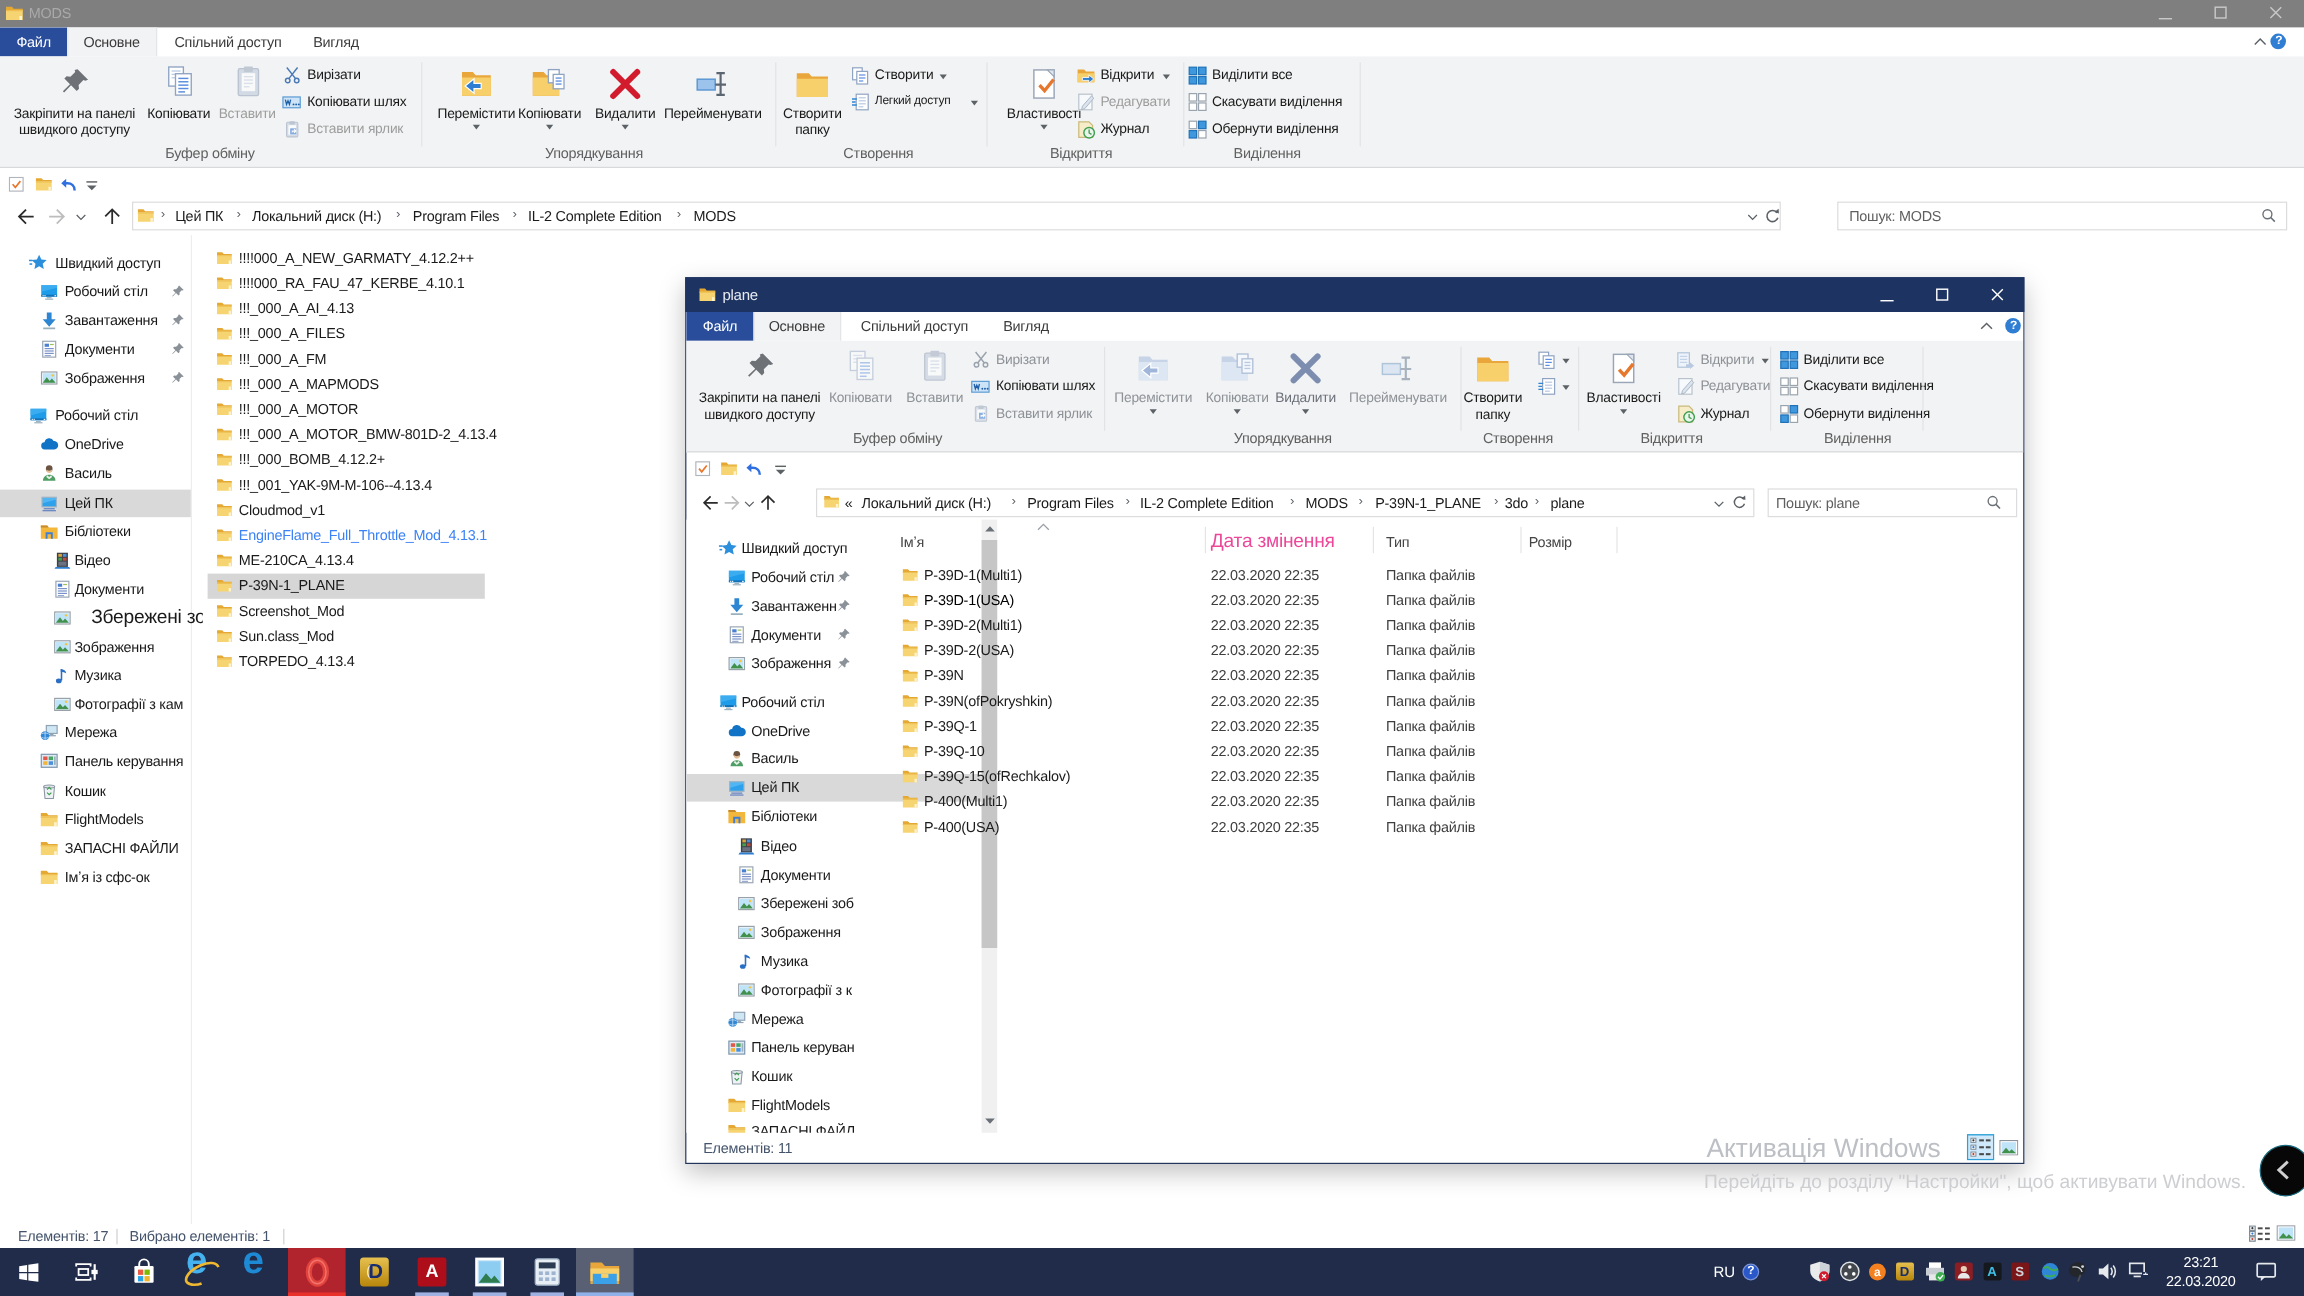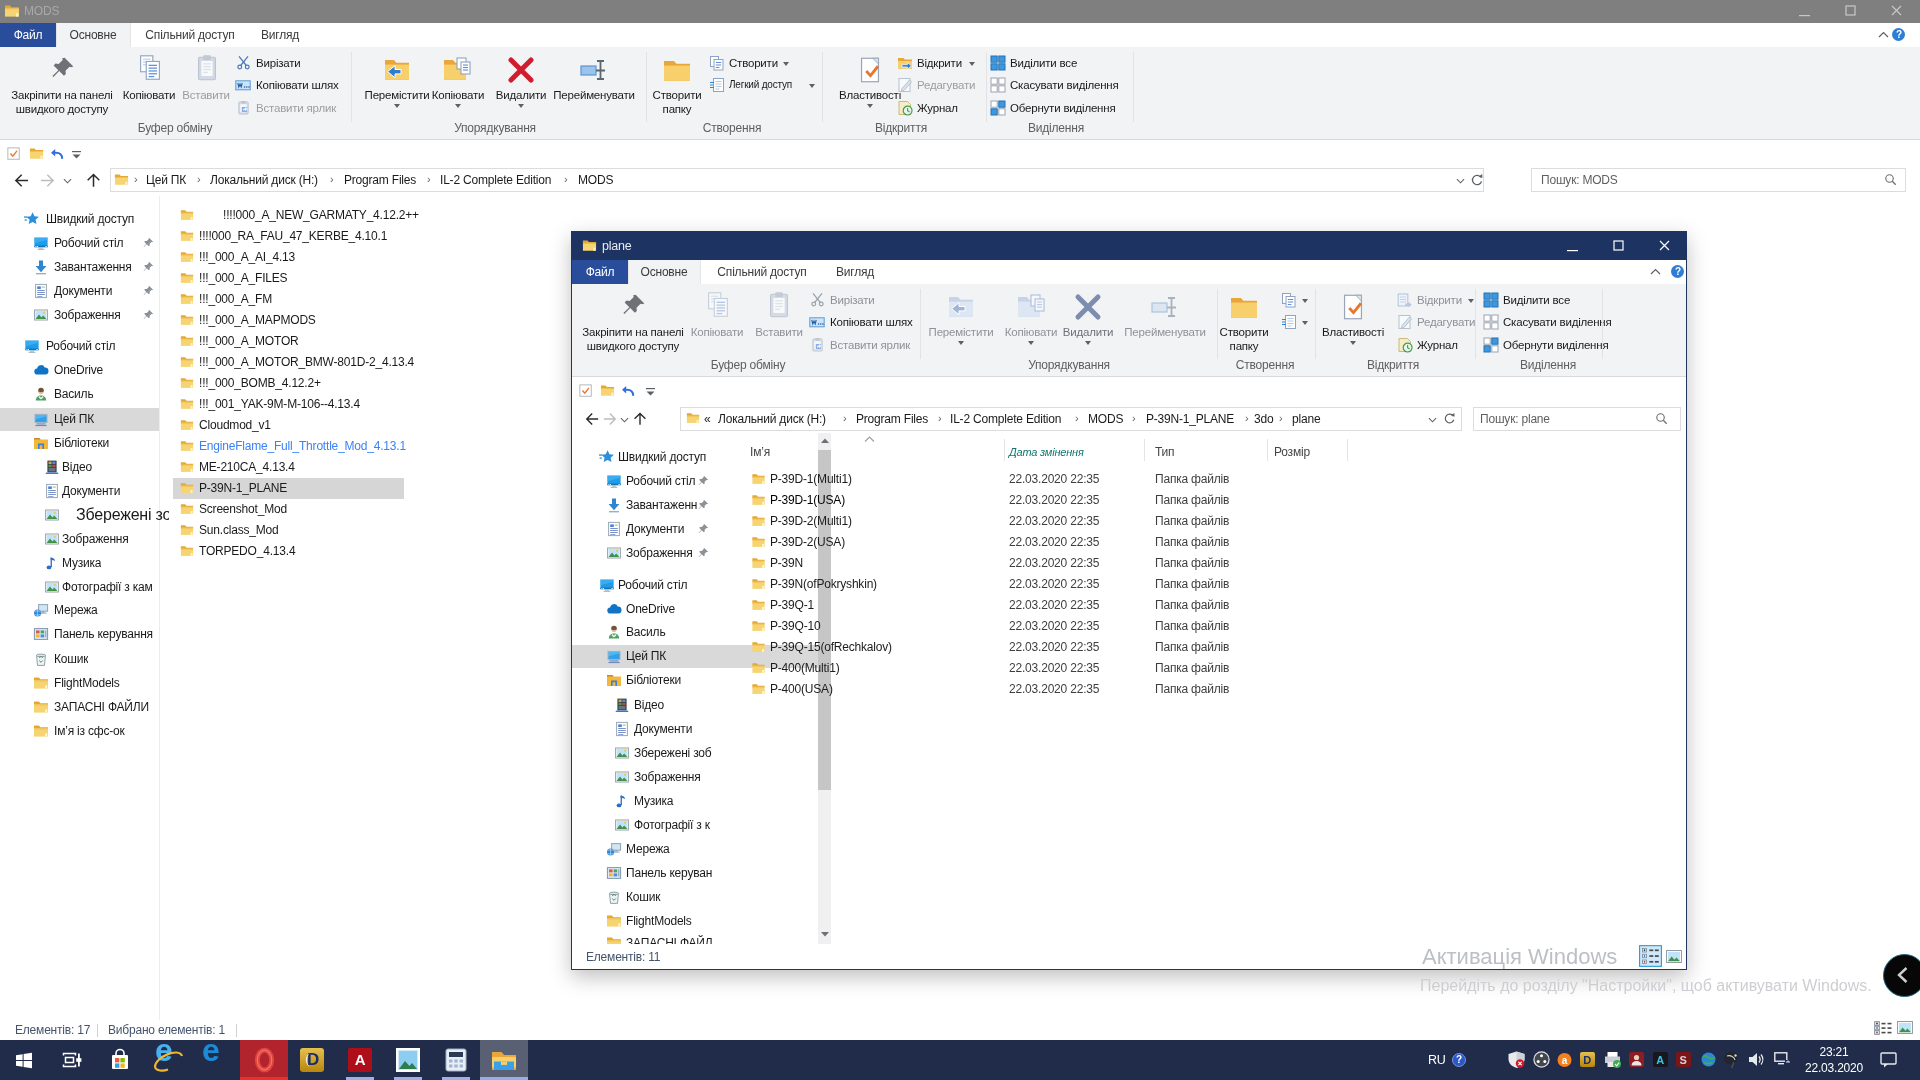--- a/index.html
+++ b/index.html
@@ -594,21 +594,21 @@
       <use href="#fold"></use>
     </svg>
     <div class="t" style="left:54px;top:699px;font-size:12px;color:#1a1a1a;max-width:101px;overflow:hidden">ЗАПАСНІ ФАЙЛИ</div>
     <svg class="a" style="left:33px;top:723px;width:16px;height:16px;">
       <use href="#fold"></use>
     </svg>
     <div class="t" style="left:54px;top:723px;font-size:12px;color:#1a1a1a;max-width:101px;overflow:hidden">Імʼя із сфс-ок</div>
     <svg class="a" style="left:180px;top:208px;width:14px;height:14px;">
       <use href="#fold"></use>
     </svg>
-    <div class="t" style="left:199px;top:207px;font-size:12px;color:#1a1a1a;margin-left:24px;">!!!!000_A_NEW_GARMATY_4.12.2++</div>
+    <div class="t" style="left:199px;top:207px;font-size:12px;color:#1a1a1a;">!!!!000_A_NEW_GARMATY_4.12.2++</div>
     <svg class="a" style="left:180px;top:229px;width:14px;height:14px;">
       <use href="#fold"></use>
     </svg>
     <div class="t" style="left:199px;top:228px;font-size:12px;color:#1a1a1a;">!!!!000_RA_FAU_47_KERBE_4.10.1</div>
     <svg class="a" style="left:180px;top:250px;width:14px;height:14px;">
       <use href="#fold"></use>
     </svg>
     <div class="t" style="left:199px;top:249px;font-size:12px;color:#1a1a1a;">!!!_000_A_AI_4.13</div>
     <svg class="a" style="left:180px;top:271px;width:14px;height:14px;">
       <use href="#fold"></use>
@@ -961,21 +961,21 @@
     <path d="M0 5l4-4.5L8 5z" fill="#6a7077"></path>
   </svg>
 <svg class="a" style="left:821px;top:932px;width:8px;height:5px">
     <path d="M0 0l4 4.5L8 0z" fill="#6a7077"></path>
   </svg>
 <div class="a" style="left:818px;top:450px;width:13px;height:340px;background:#c6c6c6"></div>
 <svg class="a" style="left:864px;top:436px;width:11px;height:6px">
     <path d="M1 5.5L5.5 1 10 5.5" stroke="#9aa0a6" stroke-width="1.1" fill="none"></path>
   </svg>
 <div class="t" style="left:750px;top:444px;font-size:12px;color:#454545;">Імʼя</div>
-<div class="t" style="left:1009px;top:444px;font-size:11px;color:#0f766e;font-style:italic;">Дата змінення</div>
+<div class="t" style="left:1009px;top:444px;font-size:16px;color:#ec4899;">Дата змінення</div>
 <div class="t" style="left:1155px;top:444px;font-size:12px;color:#454545;">Тип</div>
 <div class="t" style="left:1274px;top:444px;font-size:12px;color:#454545;">Розмір</div>
 <div class="a" style="left:1004px;top:439px;width:1px;height:22px;background:#e4e4e4"></div>
 <div class="a" style="left:1144px;top:439px;width:1px;height:22px;background:#e4e4e4"></div>
 <div class="a" style="left:1267px;top:439px;width:1px;height:22px;background:#e4e4e4"></div>
 <div class="a" style="left:1347px;top:439px;width:1px;height:22px;background:#e4e4e4"></div>
 <svg class="a" style="left:751px;top:472px;width:15px;height:14px;">
     <use href="#fold"></use>
   </svg>
 <div class="t" style="left:770px;top:471px;font-size:12px;color:#1c1c1c;">P-39D-1(Multi1)</div>

